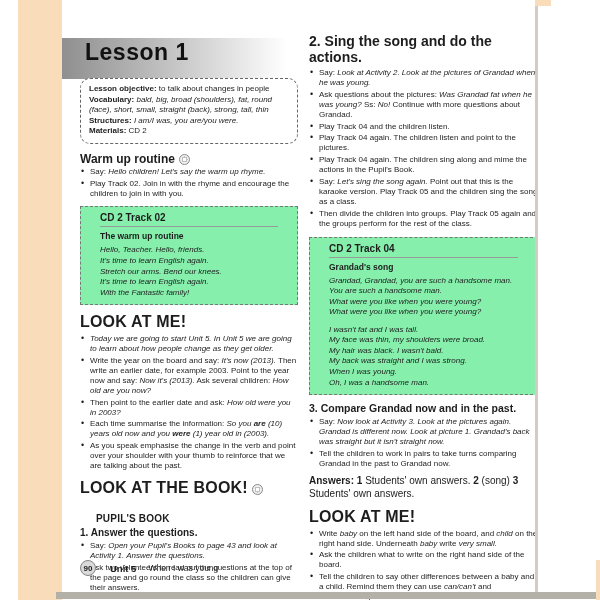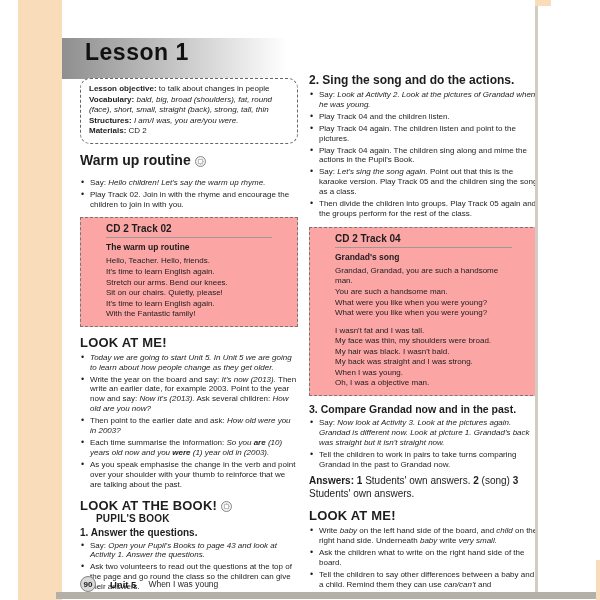--- a/index.html
+++ b/index.html
@@ -21,42 +21,42 @@
   .col-left  { position:absolute; left:18px;  top:78px; width:218px; }
   .col-right { position:absolute; left:247px; top:33px; width:229px; }
 
   .seg-i  { font-style:italic; }
   .seg-b  { font-weight:bold; }
   .seg-bi { font-weight:bold; font-style:italic; }
 
   .obj-box { border:1.5px dashed #666; border-radius:10px; padding:5px 8px 6px; margin-bottom:8px; background:#fff; }
   .obj-row { font-size:8px; line-height:1.32; }
 
-  .h-warm { font-size:14px; font-weight:bold; margin:2px 0 10px; }
-  .h-big  { font-size:13px; font-weight:bold; letter-spacing:0.2px; margin:8px 0 3px; }
+  .h-warm { font-size:12px; font-weight:bold; margin:2px 0 1px; }
+  .h-big  { font-size:16px; font-weight:bold; letter-spacing:0.2px; margin:8px 0 3px; }
   .h-big2 { font-size:10px; font-weight:bold; letter-spacing:0.2px; margin:0 0 3px;padding-left:16px; }
   .h-num  { font-size:10px; font-weight:bold; margin:7px 0 3px; }
   .h-num-first { font-size:10px; font-weight:bold; margin:0 0 3px; }
 
   ul.bullets { list-style:none; }
   ul.bullets li { position:relative; padding-left:10px; font-size:8px; line-height:1.24; margin-bottom:2px; }
   ul.bullets li::before { content:"\2022"; position:absolute; left:1px; top:-1px; font-size:9px; }
 
-  .cd-box { border:1px dashed #777; background:#fca5a5; padding:5px 25px 6px; margin:8px 0 6px; }
+  .cd-box { border:1px dashed #777; background:#86efac; padding:5px 19px 6px; margin:8px 0 6px; }
   .cd-title { font-size:10px; font-weight:bold; border-bottom:1px solid #9a9a9a; padding-bottom:3px; margin-bottom:4px; }
   .cd-sub   { font-size:8.5px; font-weight:bold; margin-bottom:4px; }
-  .cd-line  { font-size:8px; line-height:1.32; }
+  .cd-line  { font-size:8px; line-height:1.32;font-style:italic; }
   .stanza-gap { height:7px; }
 
   .cd-icon { width:11px; height:11px; border-radius:50%; border:1px solid #888; display:inline-block; vertical-align:-2px; margin-left:4px;
     background:radial-gradient(circle at 50% 50%, #ffffff 0 1.5px, #bfbfbf 1.5px 3px, #f1f1f1 3px 4.5px, #a5a5a5 4.5px 5.5px, #e8e8e8 5.5px); }
 
   .answers { font-size:10px; line-height:1.3; margin-top:5px; }
 
-  .footer { position:absolute; left:18px; top:576px; width:420px; display:flex; align-items:center;text-align:center; }
+  .footer { position:absolute; left:18px; top:560px; width:420px; display:flex; align-items:center;text-align:center; }
   .page-num { width:16px; height:16px; border-radius:50%; border:1px solid #858585; background:#d9d9d9;
     font-size:8px; font-weight:bold; display:flex; align-items:center; justify-content:center; }
   .unit-label { font-size:9.5px; font-weight:bold; margin-left:14px; }
   .unit-title { font-size:8.5px; margin-left:12px; color:#2a2a2a; }
 </style>
 </head>
 <body>
 
 <div class="strip-left"></div>
 
@@ -80,71 +80,71 @@
       <li><span>Say: </span><span class="seg-i">Hello children! Let's say the warm up rhyme.</span></li>
       <li><span>Play Track 02. Join in with the rhyme and encourage the children to join in with you.</span></li>
     </ul>
 
     <div class="cd-box">
       <div class="cd-title">CD 2 Track 02</div>
       <div class="cd-sub">The warm up routine</div>
       <div class="cd-line">Hello, Teacher. Hello, friends.</div>
       <div class="cd-line">It's time to learn English again.</div>
       <div class="cd-line">Stretch our arms. Bend our knees.</div>
-      <div class="cd-line">Sit on our chairs. Quietly, please!</div>
       <div class="cd-line">It's time to learn English again.</div>
       <div class="cd-line">With the Fantastic family!</div>
     </div>
 
     <div class="h-big">LOOK AT ME!</div>
     <ul class="bullets">
       <li><span class="seg-i">Today we are going to start Unit 5. In Unit 5 we are going to learn about how people change as they get older.</span></li>
       <li><span>Write the year on the board and say: </span><span class="seg-i">It's now (2013).</span><span> Then write an earlier date, for example 2003. Point to the year now and say: </span><span class="seg-i">Now it's (2013).</span><span> Ask several children: </span><span class="seg-i">How old are you now?</span></li>
       <li><span>Then point to the earlier date and ask: </span><span class="seg-i">How old were you in 2003?</span></li>
       <li><span>Each time summarise the information: </span><span class="seg-i">So you </span><span class="seg-bi">are</span><span class="seg-i"> (10) years old now and you </span><span class="seg-bi">were</span><span class="seg-i"> (1) year old in (2003).</span></li>
       <li><span>As you speak emphasise the change in the verb and point over your shoulder with your thumb to reinforce that we are talking about the past.</span></li>
     </ul>
 
-    <div class="h-big" style="margin-bottom:0;"><span>LOOK AT THE BOOK!</span><span class="cd-icon"></span></div>
+    <div class="h-big" style="margin-bottom:16px;"><span>LOOK AT THE BOOK!</span><span class="cd-icon"></span></div>
     <div class="h-big2">PUPIL'S BOOK</div>
 
     <div class="h-num-first">1. Answer the questions.</div>
     <ul class="bullets">
       <li><span>Say: </span><span class="seg-i">Open your Pupil's Books to page 43 and look at Activity 1. Answer the questions.</span></li>
       <li><span>Ask two volunteers to read out the questions at the top of the page and go round the class so the children can give their answers.</span></li>
     </ul>
 
   </div>
 
   <div class="col-right">
 
-    <div class="h-num-first" style="font-size:12px;margin-top:40px;">2. Sing the song and do the actions.</div>
+    <div class="h-num-first" style="font-size:14px;">2. Sing the song and do the actions.</div>
     <ul class="bullets">
       <li><span>Say: </span><span class="seg-i">Look at Activity 2. Look at the pictures of Grandad when he was young.</span></li>
+      <li><span>Ask questions about the pictures: </span><span class="seg-i">Was Grandad fat when he was young?</span><span> Ss: </span><span class="seg-i">No!</span><span> Continue with more questions about Grandad.</span></li>
       <li><span>Play Track 04 and the children listen.</span></li>
       <li><span>Play Track 04 again. The children listen and point to the pictures.</span></li>
       <li><span>Play Track 04 again. The children sing along and mime the actions in the Pupil's Book.</span></li>
       <li><span>Say: </span><span class="seg-i">Let's sing the song again.</span><span> Point out that this is the karaoke version. Play Track 05 and the children sing the song as a class.</span></li>
       <li><span>Then divide the children into groups. Play Track 05 again and the groups perform for the rest of the class.</span></li>
     </ul>
 
     <div class="cd-box">
       <div class="cd-title">CD 2 Track 04</div>
       <div class="cd-sub">Grandad's song</div>
       <div class="cd-line">Grandad, Grandad, you are such a handsome man.</div>
       <div class="cd-line">You are such a handsome man.</div>
       <div class="cd-line">What were you like when you were young?</div>
       <div class="cd-line">What were you like when you were young?</div>
       <div class="stanza-gap"></div>
       <div class="cd-line">I wasn't fat and I was tall.</div>
       <div class="cd-line">My face was thin, my shoulders were broad.</div>
       <div class="cd-line">My hair was black. I wasn't bald.</div>
       <div class="cd-line">My back was straight and I was strong.</div>
       <div class="cd-line">When I was young.</div>
-      <div class="cd-line">Oh, I was a objective man.</div>
+      <div class="cd-line">Oh, I was a handsome man.</div>
     </div>
 
     <div class="h-num" style="font-size:10.5px;">3. Compare Grandad now and in the past.</div>
     <ul class="bullets">
       <li><span>Say: </span><span class="seg-i">Now look at Activity 3. Look at the pictures again. Grandad is different now. Look at picture 1. Grandad's back was straight but it isn't straight now.</span></li>
       <li><span>Tell the children to work in pairs to take turns comparing Grandad in the past to Grandad now.</span></li>
     </ul>
 
     <div class="answers"><span class="seg-b">Answers: </span><span class="seg-b">1</span><span> Students' own answers.   </span><span class="seg-b">2</span><span> (song)   </span><span class="seg-b">3</span><span> Students' own answers.</span></div>
 

